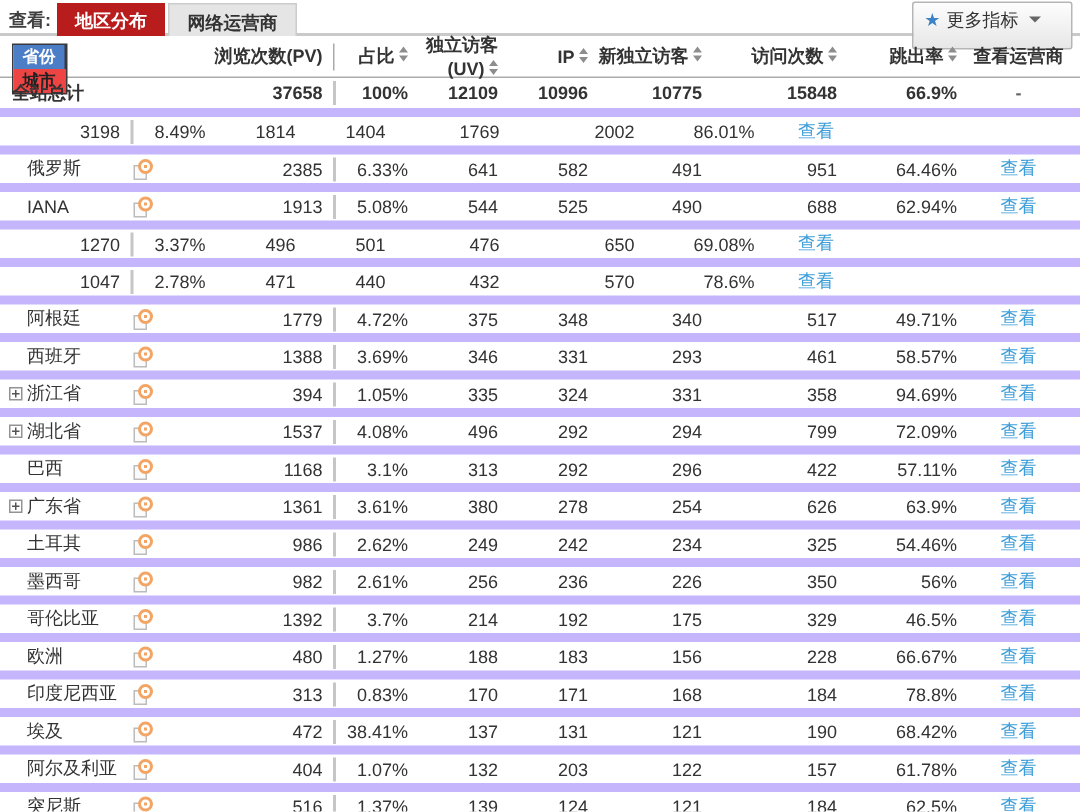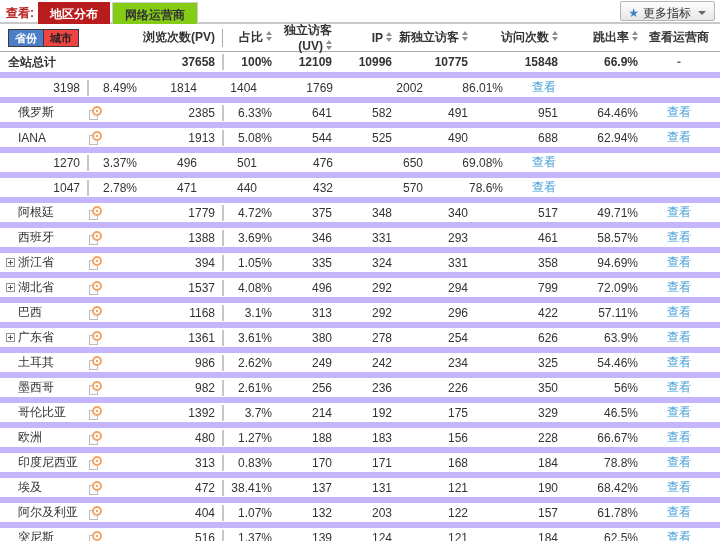--- a/index.html
+++ b/index.html
@@ -1,26 +1,26 @@
 <!DOCTYPE html>
 <html><head>
 <meta charset="utf-8">
 <style>
   * { box-sizing: border-box; margin: 0; padding: 0; }
   html,body { width:720px; height:541px; overflow:hidden; background:#fff;
     font-family:"Liberation Sans","DejaVu Sans",sans-serif; font-size:12px; color:#333; }
 
   
   .toolbar { position:relative; height:24px; border-bottom:2px solid #c9c9c9; background:#fff; }
-  .view-label { position:absolute; left:6px; top:5px; font-weight:bold; color:#b91c1c; }
+  .view-label { position:absolute; left:6px; top:5px; font-weight:bold; color:#404040; }
   .tabs { position:absolute; left:38px; top:2px; display:flex; }
   .tab { height:22px; padding:4px 12px 0; font-weight:bold; cursor:pointer; margin-right:2px; }
   .tab.active { background:#b91c1c; color:#fff; }
-  .tab.inactive { background:#84cc16; color:#333; border:1px solid #ccc; border-bottom:none; }
-  .more-btn { position:absolute; right:5px; top:1px; height:20px; padding:3px 8px 0 7px;
+  .tab.inactive { background:#e5e5e5; color:#333; border:1px solid #ccc; border-bottom:none; }
+  .more-btn { position:absolute; right:5px; top:1px; height:32px; padding:3px 20px 0 7px;
     border:1px solid #b6b6b6; border-radius:2px;
     background:linear-gradient(#fdfdfd,#e7e7e7); color:#333; cursor:pointer; }
   .star { color:#3b82c6; margin-right:4px; }
   .star::before { content:"★"; }
   .caret { display:inline-block; width:0; height:0; margin-left:7px; vertical-align:2px;
     border-left:4px solid transparent; border-right:4px solid transparent; border-top:4px solid #666; }
 
   
   .tbl { width:720px; }
   .hrow { position:relative; display:flex; align-items:center; height:28px;
@@ -40,21 +40,21 @@
   .c-bounce{ width:80px;  text-align:right; }
   .c-action{ width:82px;  text-align:center; }
 
   
   .c-ratio::before { content:""; position:absolute; left:7px; top:50%; margin-top:-8px;
     width:2px; height:16px; background:#c6c6c6; }
   .hrow .c-ratio::before { background:#aaa; width:1px; height:18px; margin-top:-9px; }
 
   
   .toggle { position:absolute; left:8px; top:50%; margin-top:-9px; display:flex;
-    border:1px solid #39393b; font-size:11px; line-height:16px; }
+    border:1px solid #39393b; font-size:11px; line-height:16px;flex-direction:column; }
   .tg { padding:0 6px; cursor:pointer; }
   .tg.on  { background:#4b7ec7; color:#fdfdfd; border-right:1px solid #39393b; }
   .tg.off { background:#ef4444; color:#222; }
 
   
   .sort { display:inline-block; margin-left:3px; }
   .sort i { display:block; width:0; height:0; border-left:3px solid transparent; border-right:3px solid transparent; }
   .sort .up { border-bottom:4px solid #8d8d8d; margin-bottom:2px; }
   .sort .dn { border-top:4px solid #8d8d8d; }
 

